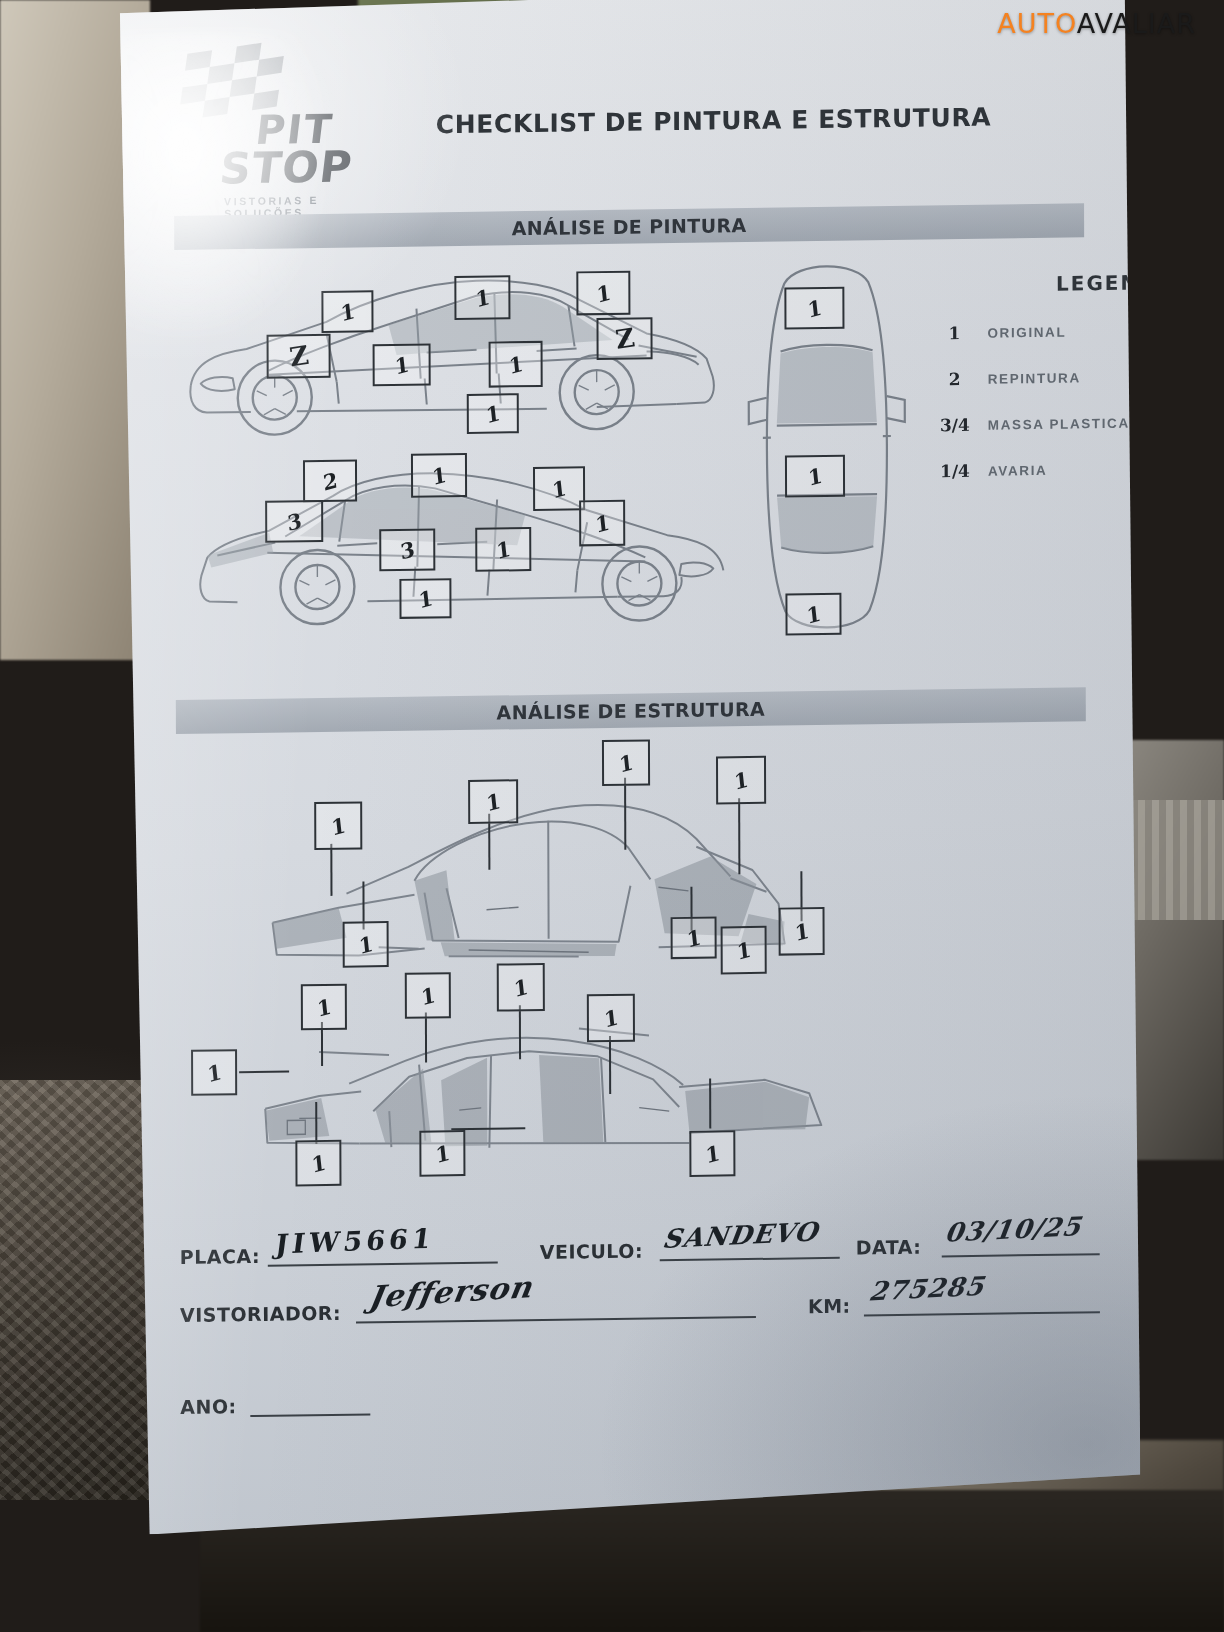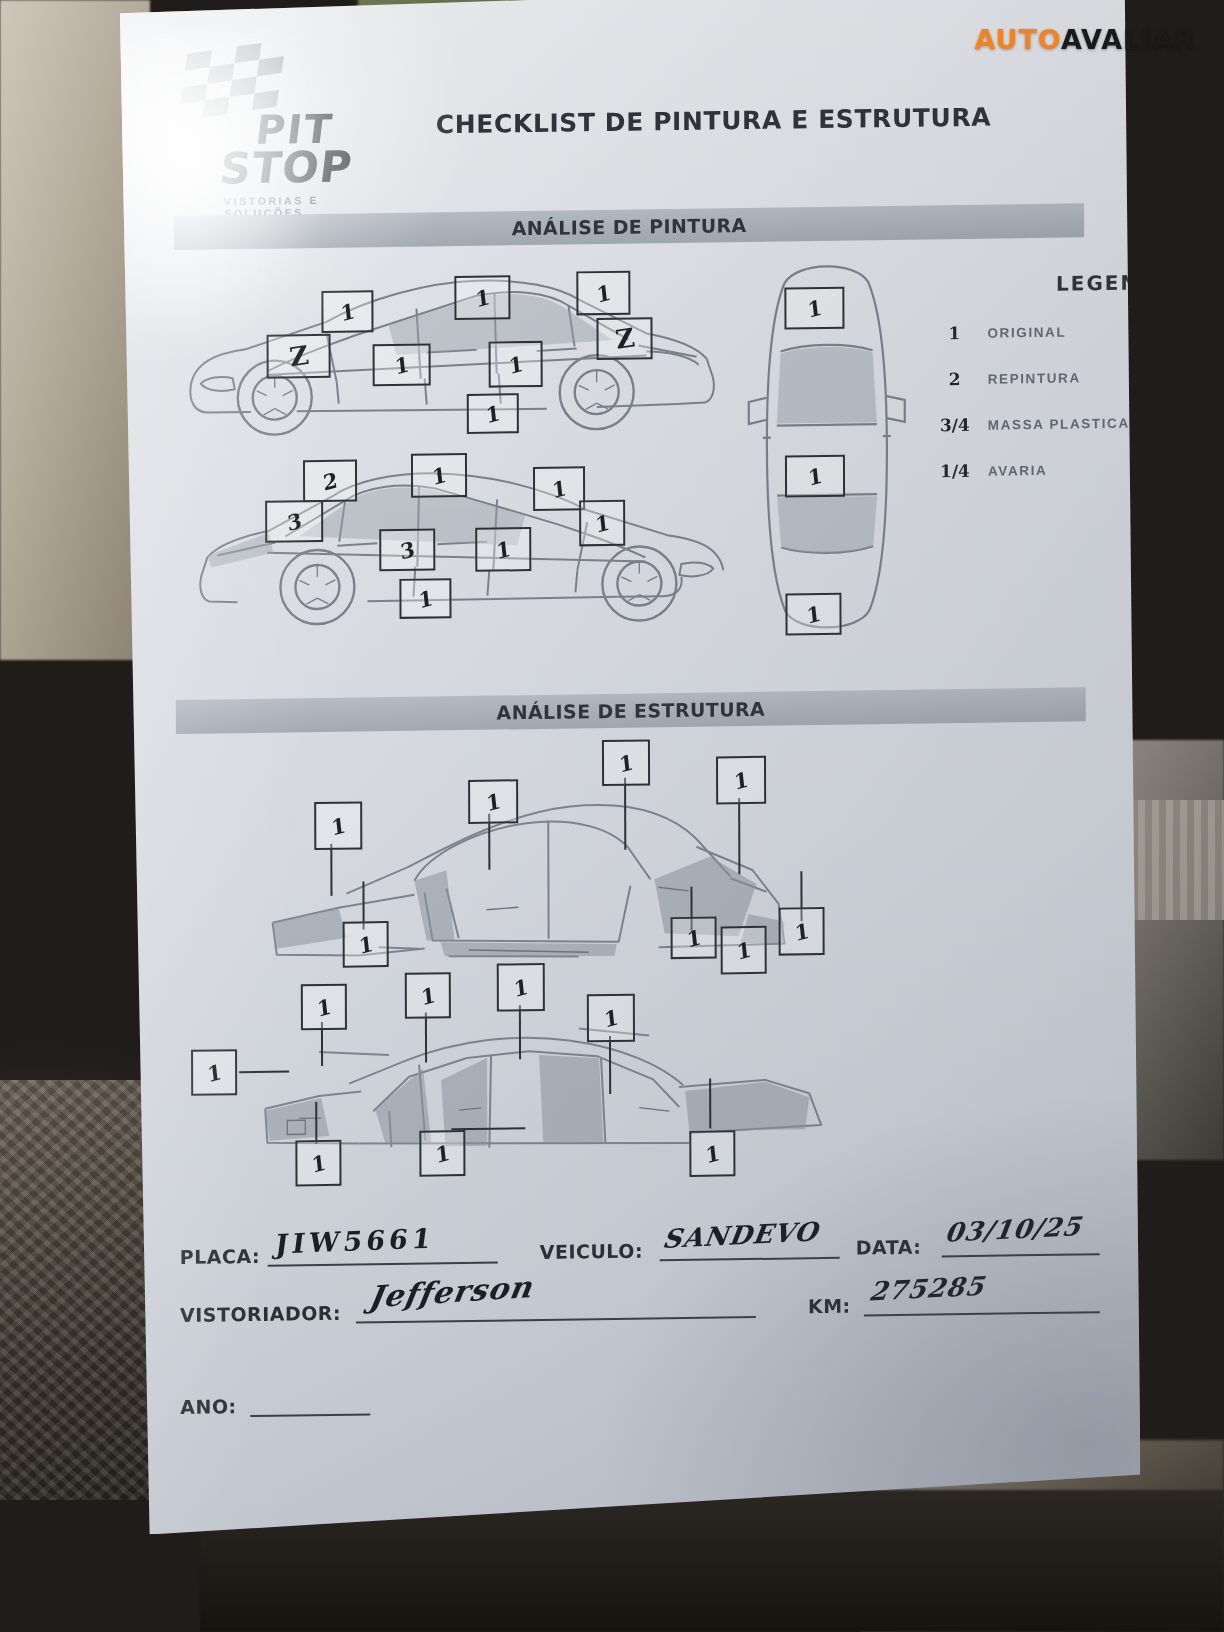--- a/index.html
+++ b/index.html
@@ -118,23 +118,23 @@
   .f-val{position:absolute;font-family:"DejaVu Serif", serif;color:#1a1f24;
     white-space:nowrap;}
   .hand{font-size:27px;font-weight:600;transform:skewX(-9deg) rotate(-1.4deg);
     letter-spacing:4px;font-family:"DejaVu Serif", serif;}
   .hand2{font-size:26px;font-style:italic;font-weight:600;transform:skewX(-13deg) rotate(-2deg);
     letter-spacing:1px;}
   .sig{font-size:30px;font-style:italic;font-weight:600;transform:skewX(-15deg) rotate(-3deg);
     letter-spacing:1px;font-family:"DejaVu Serif", serif;}
 
   
-  #wm{position:absolute;right:28px;top:8px;font-size:27px;font-weight:bold;
+  #wm{position:absolute;right:28px;top:8px;font-size:27px;font-weight:normal;
     letter-spacing:1px;font-family:"DejaVu Sans", sans-serif;z-index:50;
-    text-shadow:0 1px 3px rgba(0,0,0,.35);margin-top:16px;}
+    text-shadow:0 1px 3px rgba(0,0,0,.35);}
   #wm .o{color:#F58220;}
   #wm .d{color:#1a1a1a;}
 </style>
 </head>
 <body>
 
 <div id="photo-bg">
   <div id="bg-wall"></div>
   <div id="bg-moss"></div>
   <div id="bg-door"></div>

